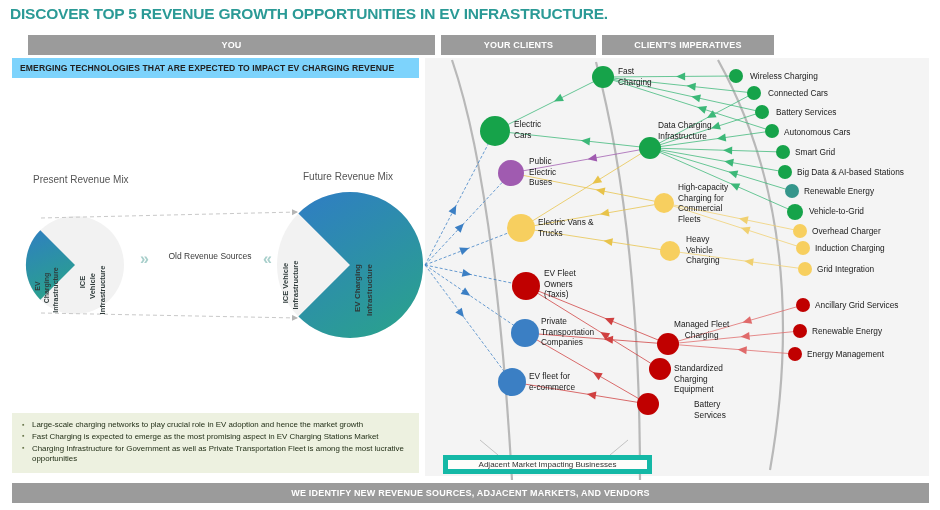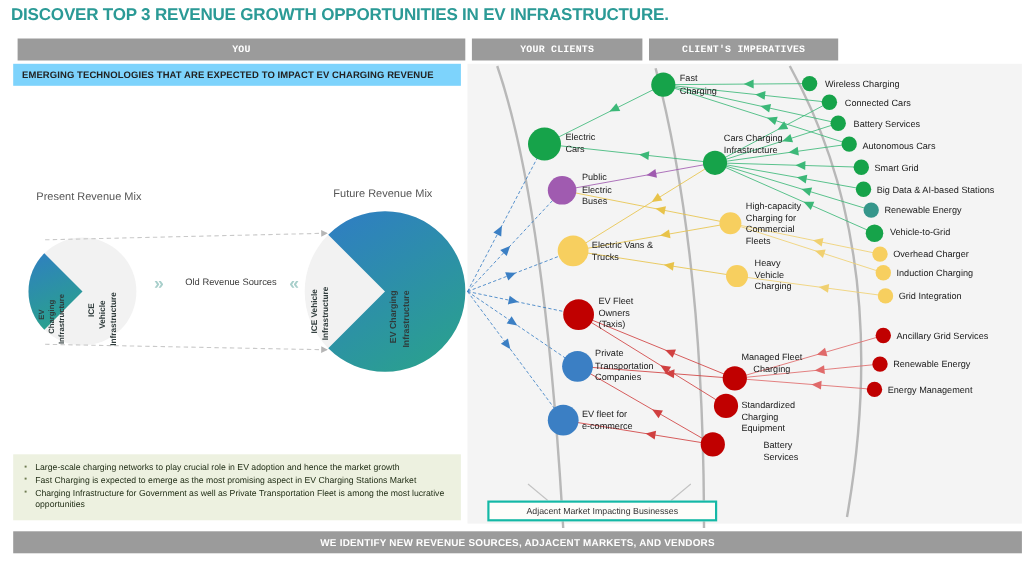--- a/index.html
+++ b/index.html
@@ -14,21 +14,21 @@
 
   
   .title {
     position:absolute; left:10px; top:5px;
     font-size:15.5px; font-weight:bold; letter-spacing:-0.2px;
     color:#2b9a96;
     white-space:nowrap;
   }
 
   
-  .tabbar { position:absolute; left:4px; top:35px; width:792px; height:20px;font-family:Liberation Mono, monospace; }
+  .tabbar { position:absolute; left:16px; top:35px; width:792px; height:20px; }
   .tab {
     position:absolute; top:0; height:20px;
     background:#9b9b9b; color:#ffffff;
     font-size:9px; font-weight:bold; letter-spacing:0.2px;
     display:flex; align-items:center; justify-content:center;
   }
   #tab-your-clients   { left:425px; width:155px; }
   #tab-imperatives    { left:586px; width:172px; }
   #tab-hotbets        { left:764px; width:165px; }
   #tab-you            { left:12px;  width:407px; }
@@ -78,21 +78,21 @@
     content:"\25AA"; position:absolute; left:0; top:-0.5px; color:#6d7a50; font-size:7px;
   }
 
   
   .right-panel {
     position:absolute; left:425px; top:58px; width:504px; height:418px;
     background:#f4f4f4;
   }
   .adj-box {
     position:absolute; left:443px; top:455px; width:209px; height:19px;
-    border:2px solid #14b8a6; background:#fdfdfa;
+    border:5px solid #14b8a6; background:#fdfdfa;
     display:flex; align-items:center; justify-content:center;
     font-size:8px; color:#333;
   }
 
   
   .nlabel {
     position:absolute; font-size:8.3px; color:#1a1a1a; line-height:10.6px;
     white-space:pre-line;
   }
 
@@ -107,21 +107,21 @@
   svg { position:absolute; left:0; top:0; pointer-events:none; }
   .piesvg { pointer-events:auto; }
 
   .pie-txt { font-family:"Liberation Sans", sans-serif; font-weight:bold; fill:#2f3b3b; }
 </style>
 </head>
 <body>
 
 <div id="root">
 
-  <div class="title">DISCOVER TOP 3 REVENUE GROWTH OPPORTUNITIES IN EV INFRASTRUCTURE.</div>
+  <div class="title">DISCOVER TOP 5 REVENUE GROWTH OPPORTUNITIES IN EV INFRASTRUCTURE.</div>
 
   <div class="tabbar">
     <div class="tab" id="tab-you">YOU</div>
     <div class="tab" id="tab-imperatives">CLIENT'S IMPERATIVES</div>
     <div class="tab" id="tab-your-clients">YOUR CLIENTS</div>
   </div>
 
   <div class="left-panel"></div>
   <div class="subbar">EMERGING TECHNOLOGIES THAT ARE EXPECTED TO IMPACT EV CHARGING REVENUE</div>
 
@@ -321,21 +321,21 @@
       <div class="nlabel" style="left: 544px; top: 268px;">EV Fleet
 Owners
 (Taxis)</div>
       <div class="nlabel" style="left: 541px; top: 316px;">Private
 Transportation
 Companies</div>
       <div class="nlabel" style="left: 529px; top: 371px;">EV fleet for
 e-commerce</div>
       <div class="nlabel" style="left: 618px; top: 66px;">Fast
 Charging</div>
-      <div class="nlabel" style="left: 658px; top: 120px;">Cars Charging
+      <div class="nlabel" style="left: 658px; top: 120px;">Data Charging
 Infrastructure</div>
       <div class="nlabel" style="left: 678px; top: 182px;">High-capacity
 Charging for
 Commercial
 Fleets</div>
       <div class="nlabel" style="left: 686px; top: 234px;">Heavy
 Vehicle
 Charging</div>
       <div class="nlabel" style="left: 674px; top: 319px; text-align: center;">Managed Fleet
 Charging</div>

